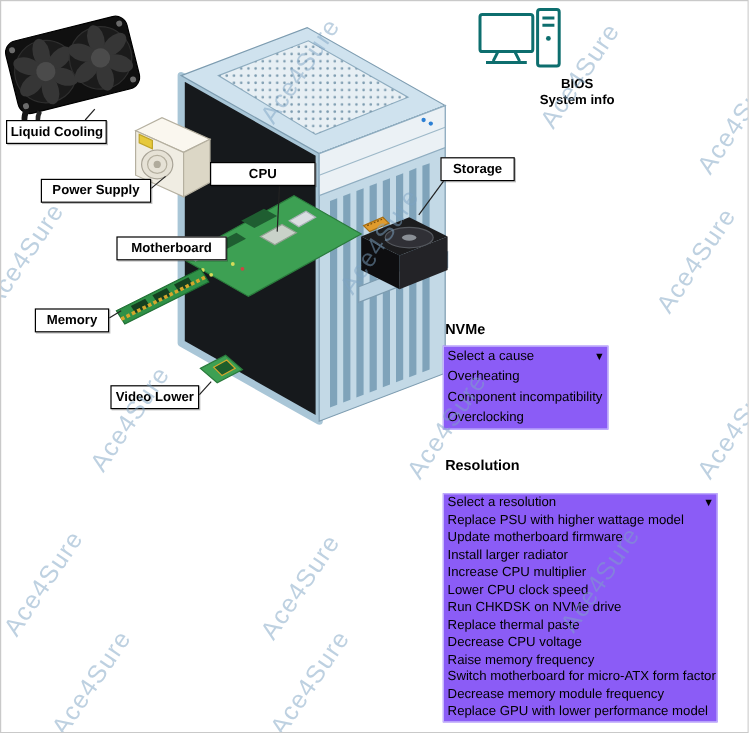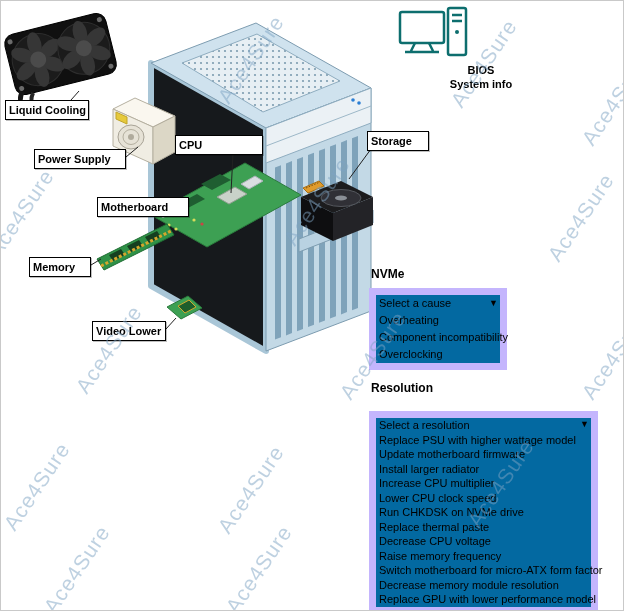--- a/index.html
+++ b/index.html
@@ -3,30 +3,30 @@
 <meta charset="utf-8">
 <style>
   * { margin:0; padding:0; box-sizing:border-box; }
   html,body { background:#fff; font-family:"Liberation Sans", sans-serif; }
   .page { position:relative; width:624px; height:611px; background:#fff; border:1px solid #c9c9c9; overflow:hidden; }
 
   .illustration { position:absolute; left:0; top:0; z-index:1; }
 
   .comp-label {
     position:absolute; z-index:4; background:#fff; border:1px solid #000;
-    font-weight:bold; font-size:11px; line-height:14px; 
+    font-weight:bold; font-size:11px; line-height:14px; text-align:center;
     padding:2px 3px; white-space:nowrap; box-shadow:1px 1px 0 rgba(0,0,0,0.25);
   }
 
   .bios-caption { position:absolute; left:393px; top:62px; width:78px; z-index:4;
     text-align:center; font-weight:bold; font-size:11px; line-height:14px;margin-left:48px; }
 
   .section-title { position:absolute; z-index:4; font-weight:bold; font-size:12px; }
 
-  .listbox { position:absolute; z-index:4; background:#0369a1; border:7px solid #c4b5fd; }
+  .listbox { position:absolute; z-index:4; background:#8b5cf6; border:1px solid #c4b5fd; }
   .list-row { position:relative; font-size:11px; color:#000; padding:0 14px 0 3px; white-space:nowrap; }
   .cause-box .list-row { line-height:17px; height:17px; }
   .res-box .list-row { line-height:14.5px; height:14.5px; }
   .dd-arrow { position:absolute; right:2px; top:50%; transform:translateY(-52%); font-size:9px; }
 
   .watermark {
     position:absolute; z-index:6; pointer-events:none; white-space:nowrap;
     color:rgba(126,164,196,0.5); font-size:21px; letter-spacing:1px;
     transform:rotate(-56deg); transform-origin:left center;
   }
@@ -198,21 +198,21 @@
         <div class="list-row">Replace PSU with higher wattage model</div>
         <div class="list-row">Update motherboard firmware</div>
         <div class="list-row">Install larger radiator</div>
         <div class="list-row">Increase CPU multiplier</div>
         <div class="list-row">Lower CPU clock speed</div>
         <div class="list-row">Run CHKDSK on NVMe drive</div>
         <div class="list-row">Replace thermal paste</div>
         <div class="list-row">Decrease CPU voltage</div>
         <div class="list-row">Raise memory frequency</div>
         <div class="list-row">Switch motherboard for micro-ATX form factor</div>
-        <div class="list-row">Decrease memory module resolution</div>
+        <div class="list-row">Decrease memory module frequency</div>
         <div class="list-row">Replace GPU with lower performance model</div>
       </div>
   </div>
 
   <span class="watermark" style="left:222px;top:88px">Ace4Sure</span>
   <span class="watermark" style="left:455px;top:92px">Ace4Sure</span>
   <span class="watermark" style="left:586px;top:130px">Ace4Sure</span>
   <span class="watermark" style="left:-8px;top:242px">Ace4Sure</span>
   <span class="watermark" style="left:288px;top:230px">Ace4Sure</span>
   <span class="watermark" style="left:552px;top:246px">Ace4Sure</span>

